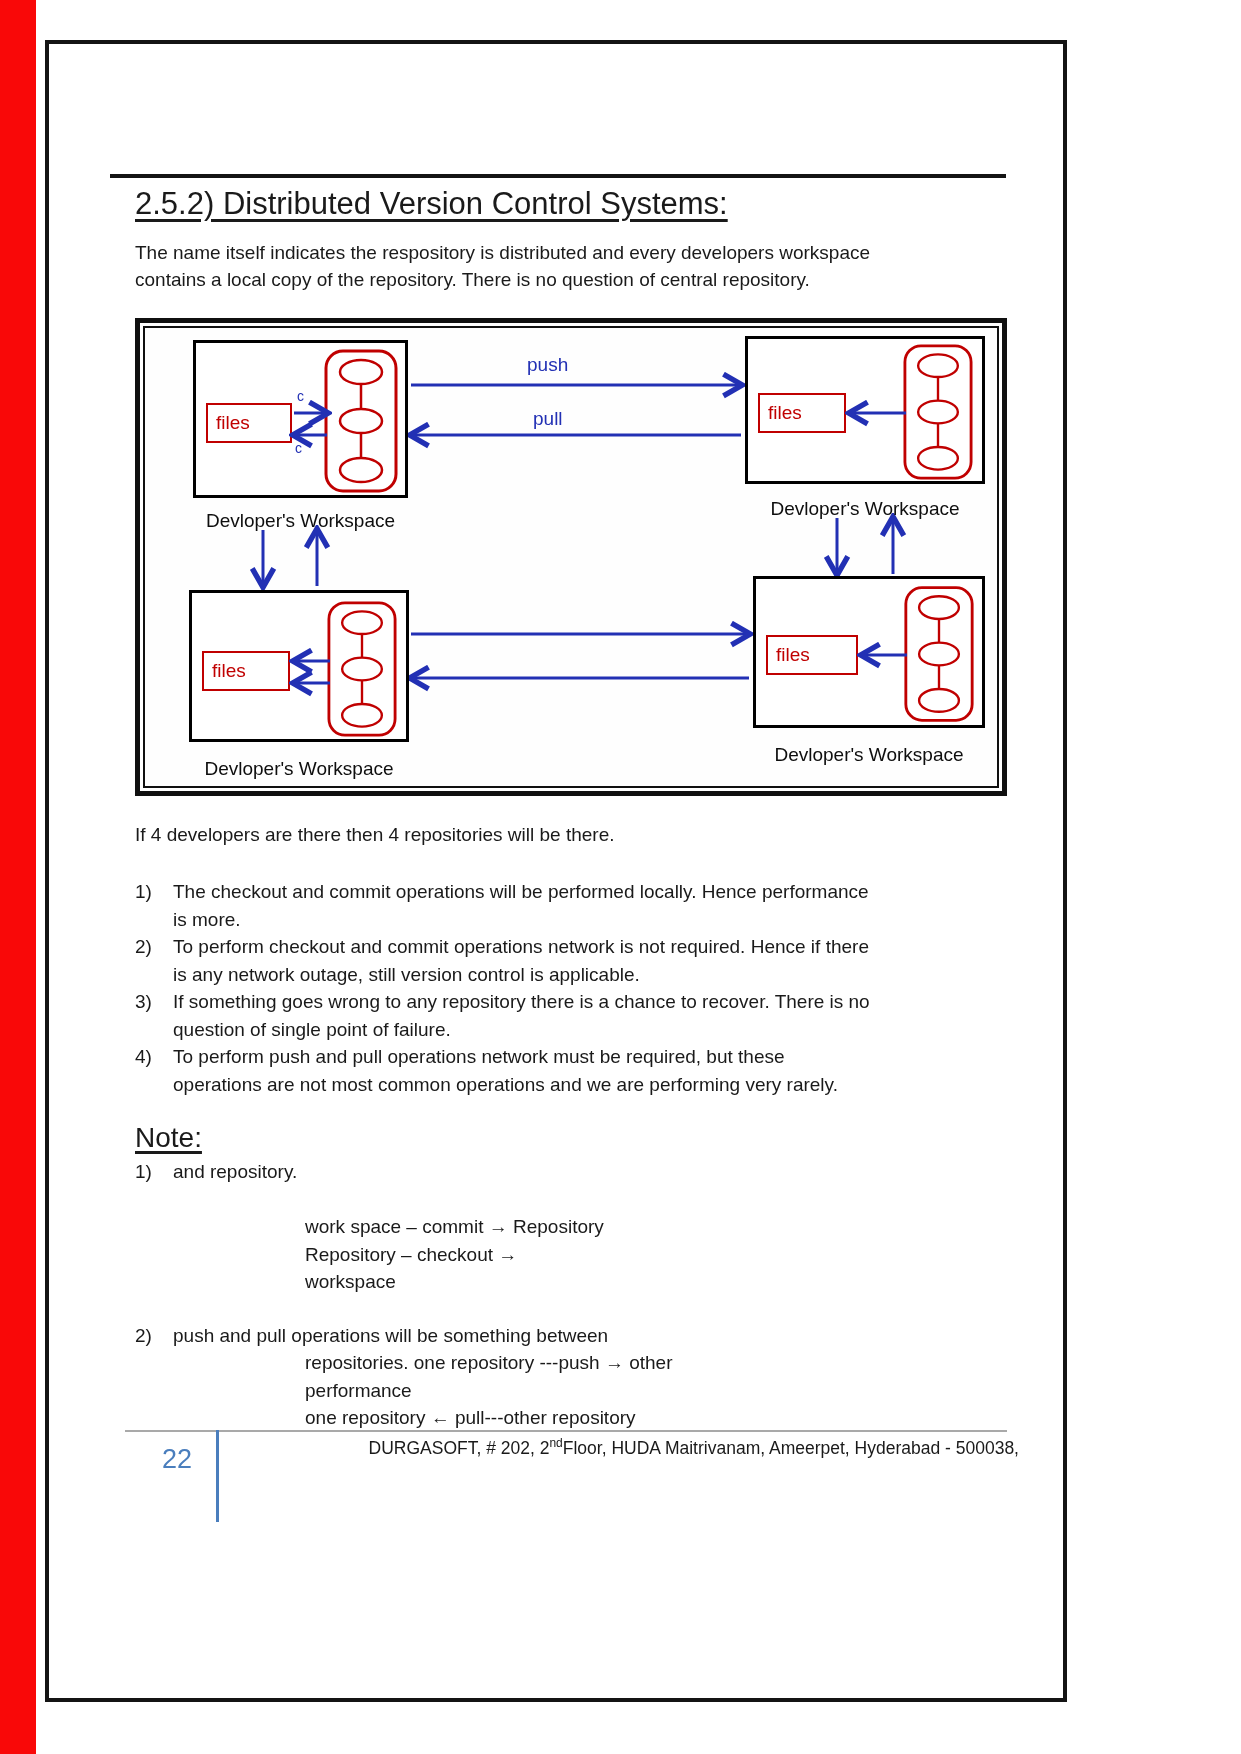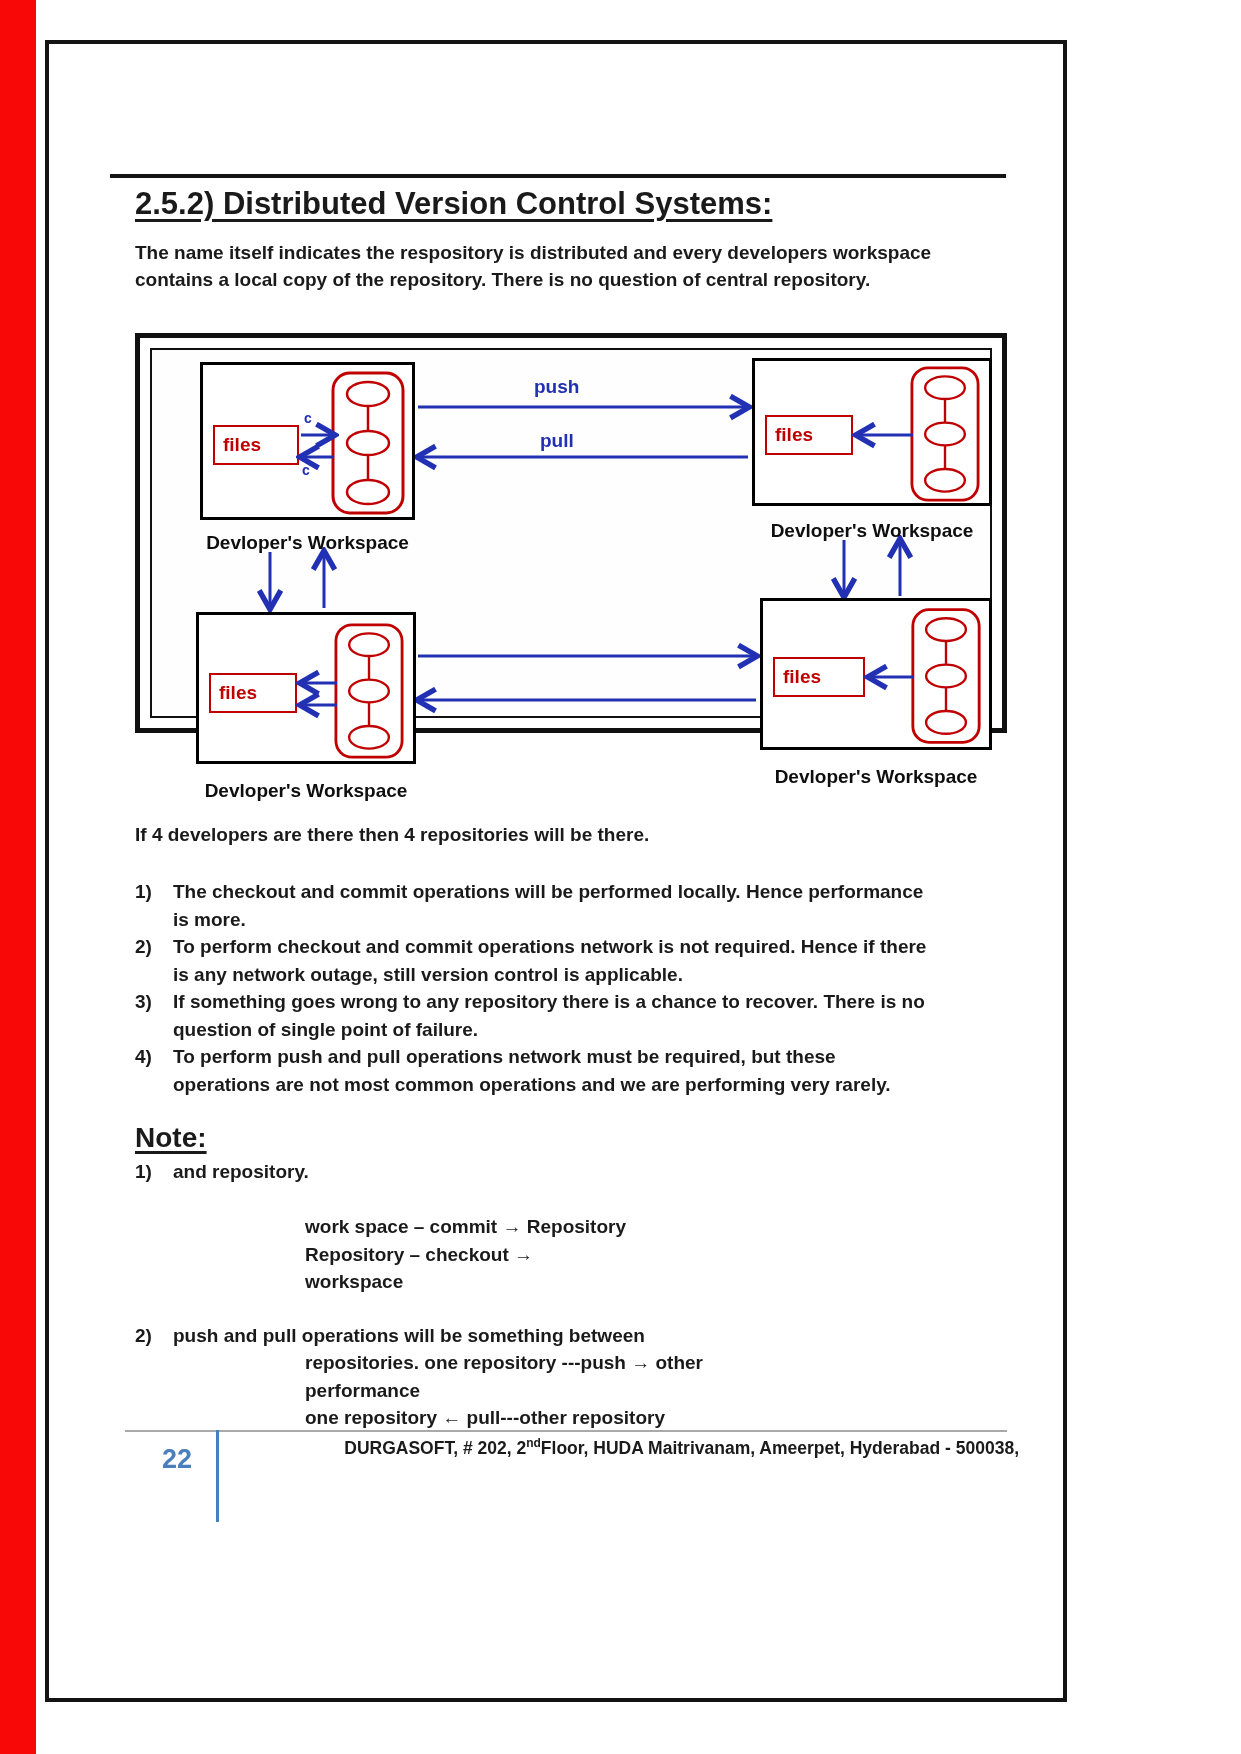--- a/index.html
+++ b/index.html
@@ -6,37 +6,37 @@
     --red:#c00000;
     --blue:#2230b4;
     --pgblue:#4a7ebd;
     --text:#1a1a1a;
   }
   *{margin:0;padding:0;box-sizing:border-box;}
   html,body{background:#888;}
   .page{
     position:relative;width:1241px;height:1754px;background:#ffffff;
     font-family:"Liberation Sans","DejaVu Sans",sans-serif;
-    font-weight:bold;color:var(--text);overflow:hidden;margin:0 auto;
+    font-weight:normal;color:var(--text);overflow:hidden;margin:0 auto;
   }
   .red-stripe{position:absolute;left:0;top:0;width:36px;height:100%;background:#f90808;}
   .frame{position:absolute;left:45px;top:40px;width:1022px;height:1662px;border:4px solid #141414;}
   .top-rule{position:absolute;left:110px;top:174px;width:896px;height:4px;background:#141414;}
   .title{
     position:absolute;left:135px;top:186px;font-size:31px;
     text-decoration:underline;text-decoration-thickness:3px;text-underline-offset:5px;
     white-space:nowrap;
   }
   .intro{position:absolute;left:135px;top:239px;font-size:19px;line-height:27px;}
   .line{white-space:nowrap;}
 
   
   .diagram-outer{
-    position:absolute;left:135px;top:333px;width:872px;height:400px;
-    border:5px solid #101010;padding:10px;background:#fff;
+    position:absolute;left:135px;top:318px;width:872px;height:478px;
+    border:5px solid #101010;padding:3px;background:#fff;
   }
   .diagram-inner{position:relative;width:100%;height:100%;border:2px solid #101010;background:#fefefe;}
   .overlay-svg{position:absolute;left:0;top:0;width:100%;height:100%;}
   .ws{position:absolute;border:3px solid #000;background:#fff;}
   .ws-arrows{position:absolute;left:0;top:0;width:100%;height:100%;}
   .files-box{
     position:absolute;border:2.5px solid var(--red);color:var(--red);
     font-size:19px;display:flex;align-items:center;padding-left:8px;background:#fff;
   }
   .repo-svg{position:absolute;}

